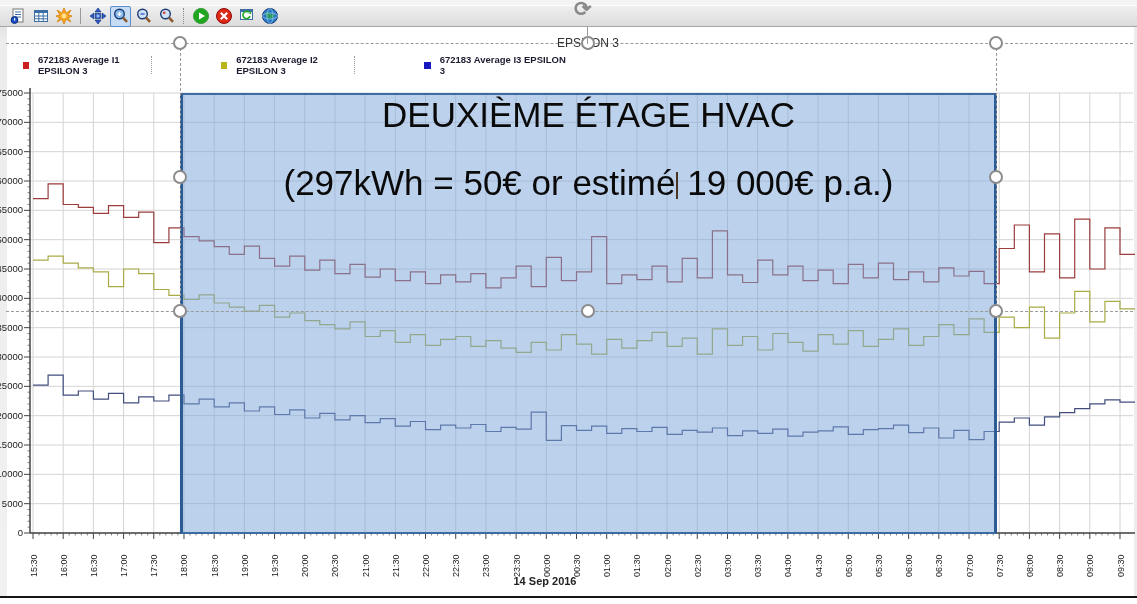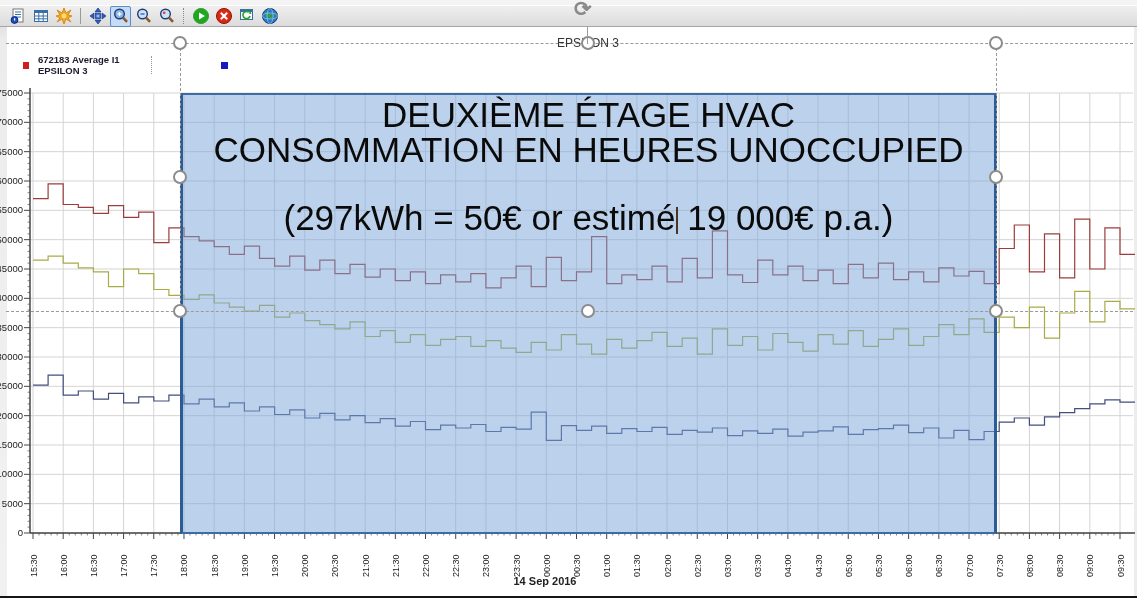--- a/index.html
+++ b/index.html
@@ -530,30 +530,34 @@
 
   <div class="rot-handle">⟳</div>
   <div class="rot-stem"></div>
 
   <div class="chart-title">EPSILON 3</div>
   <div class="legend">
     <span class="legend-item li1">
         <span class="sw" style="background-color: rgb(204, 32, 32);"></span>
         <span>672183  Average I1 EPSILON 3</span>
       </span>
+    <span class="legend-item li2">
+        <span class="sw" style="background-color: rgb(184, 181, 24);"></span>
+        <span>672183  Average I2 EPSILON 3</span>
+      </span>
     <span class="legend-item li3">
         <span class="sw" style="background-color: rgb(24, 24, 192);"></span>
+        <span>672183  Average I3 EPSILON 3</span>
       </span>
   </div>
 
   <div class="hl-rect"></div>
 
   <div class="anno">
     <div>DEUXIÈME ÉTAGE HVAC</div>
-    <div>CONSOMMATION EN HEURES UNOCCUPIED</div>
     <div class="l3"><span>(297kWh = 50€ or estimé</span><span class="caret"></span><span> 19 000€ p.a.)</span></div>
   </div>
 
   <div class="dash-h" style="top:43px"></div>
   <div class="dash-h" style="top:311px"></div>
   <div class="dash-v" style="left:180px"></div>
   <div class="dash-v" style="left:996px"></div>
 
   <div class="handle" style="left:173px;top:36px"></div>
   <div class="handle" style="left:581px;top:36px"></div>

